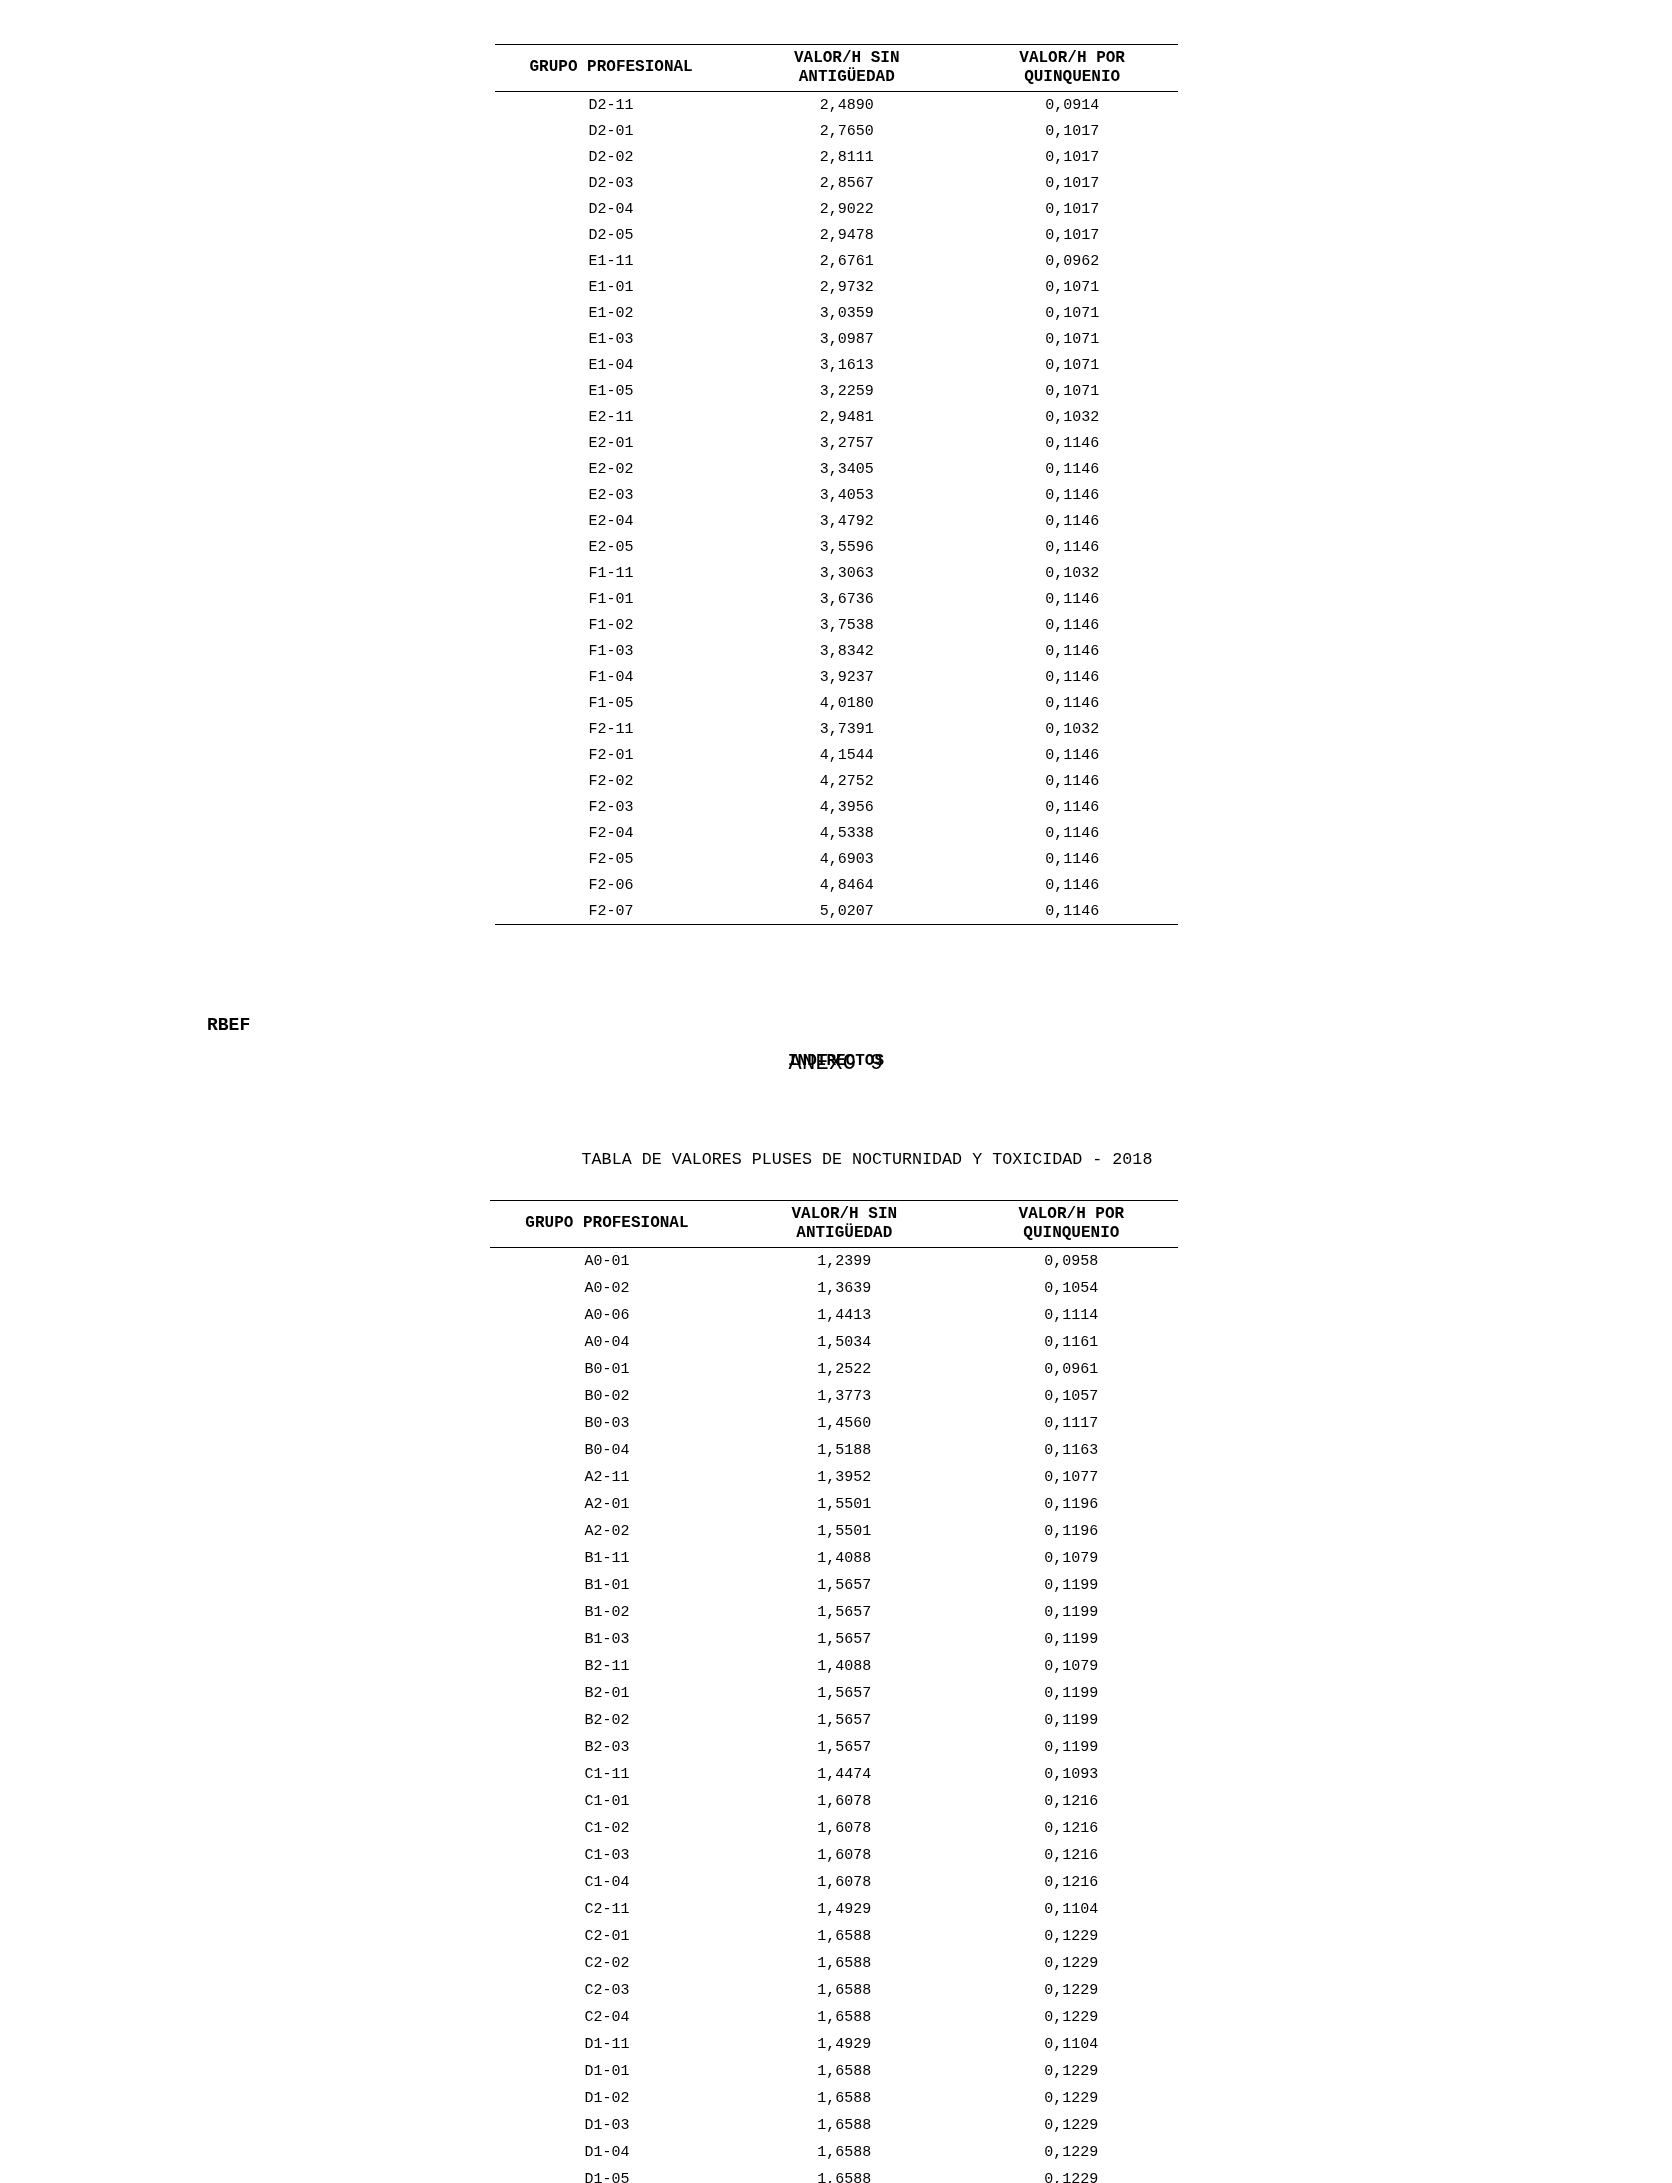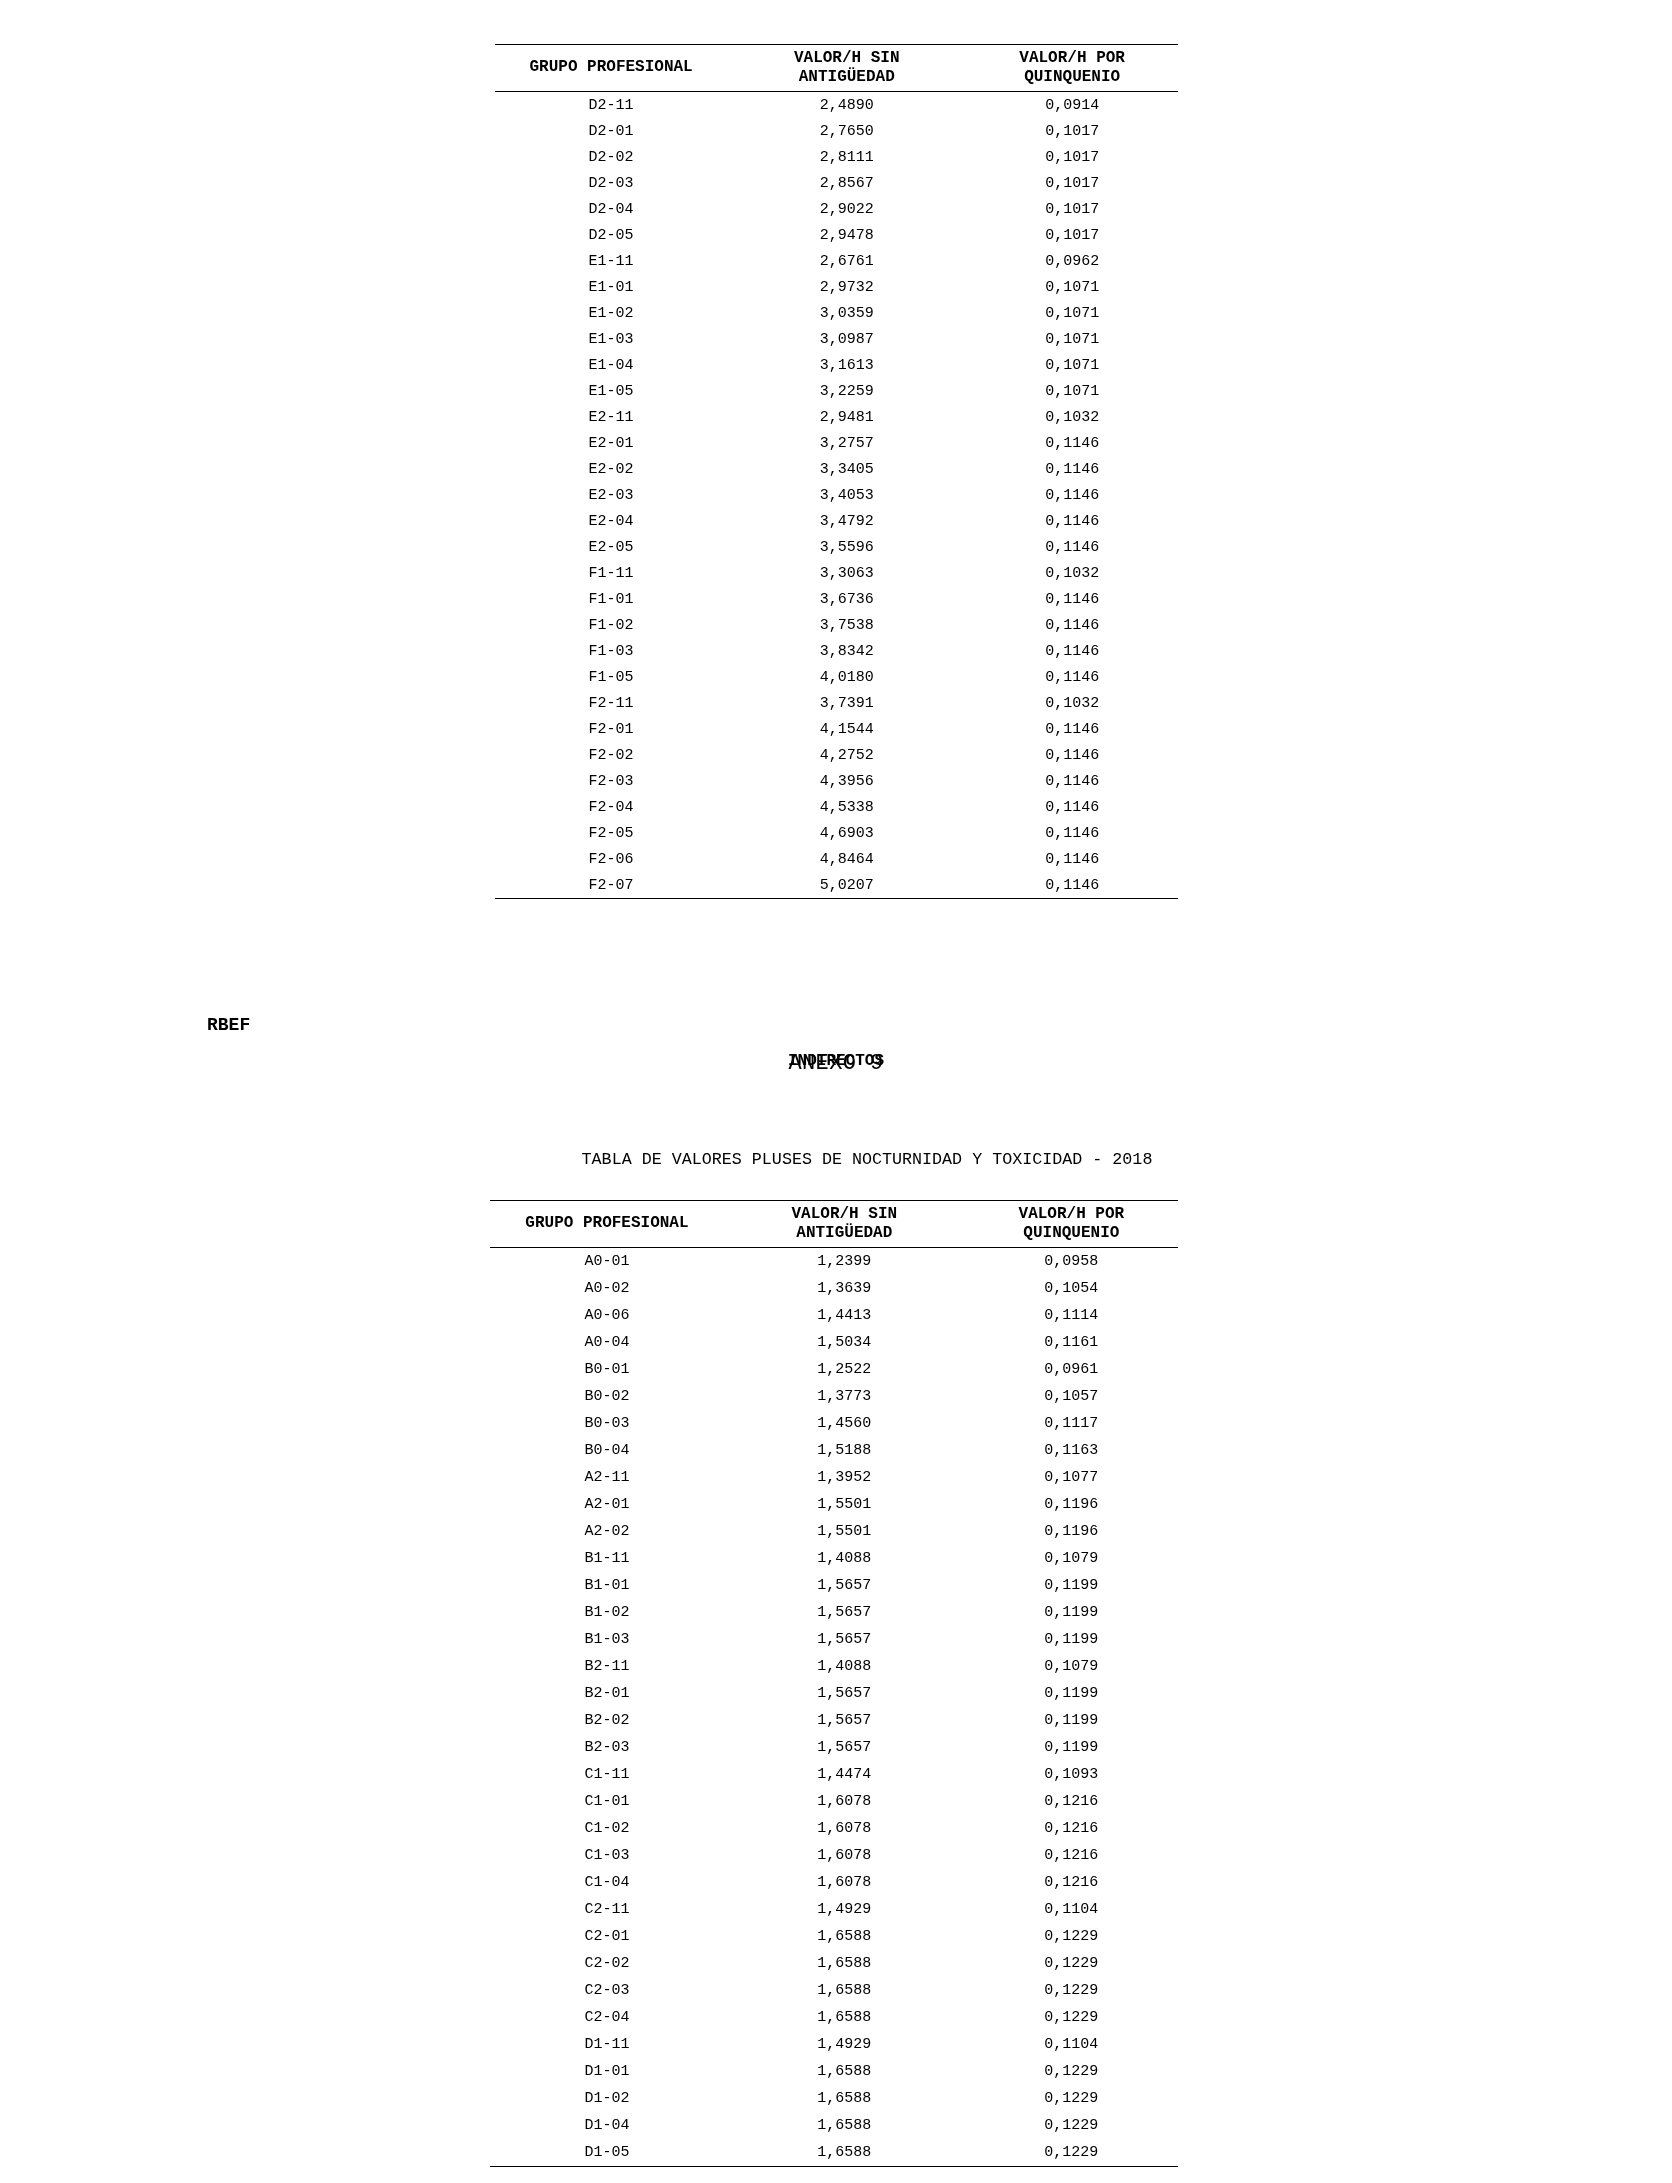--- a/index.html
+++ b/index.html
@@ -204,20 +204,25 @@
           <td>F1-02</td>
           <td>3,7538</td>
           <td>0,1146</td>
         </tr>
         <tr>
           <td>F1-03</td>
           <td>3,8342</td>
           <td>0,1146</td>
         </tr>
         <tr>
+          <td>F1-04</td>
+          <td>3,9237</td>
+          <td>0,1146</td>
+        </tr>
+        <tr>
           <td>F1-05</td>
           <td>4,0180</td>
           <td>0,1146</td>
         </tr>
         <tr>
           <td>F2-11</td>
           <td>3,7391</td>
           <td>0,1032</td>
         </tr>
         <tr>
@@ -437,20 +442,25 @@
           <td>D1-01</td>
           <td>1,6588</td>
           <td>0,1229</td>
         </tr>
         <tr>
           <td>D1-02</td>
           <td>1,6588</td>
           <td>0,1229</td>
         </tr>
         <tr>
+          <td>D1-03</td>
+          <td>1,6588</td>
+          <td>0,1229</td>
+        </tr>
+        <tr>
           <td>D1-04</td>
           <td>1,6588</td>
           <td>0,1229</td>
         </tr>
         <tr>
           <td>D1-05</td>
           <td>1,6588</td>
           <td>0,1229</td>
         </tr>
       </tbody>

